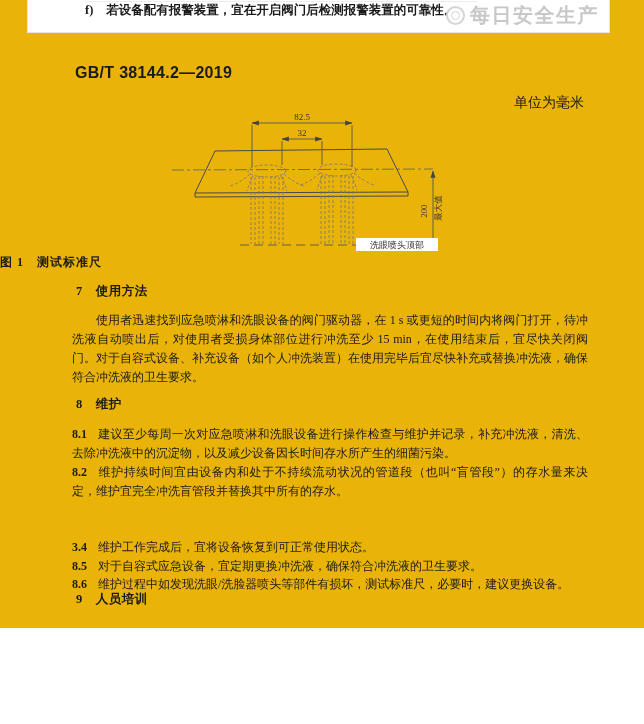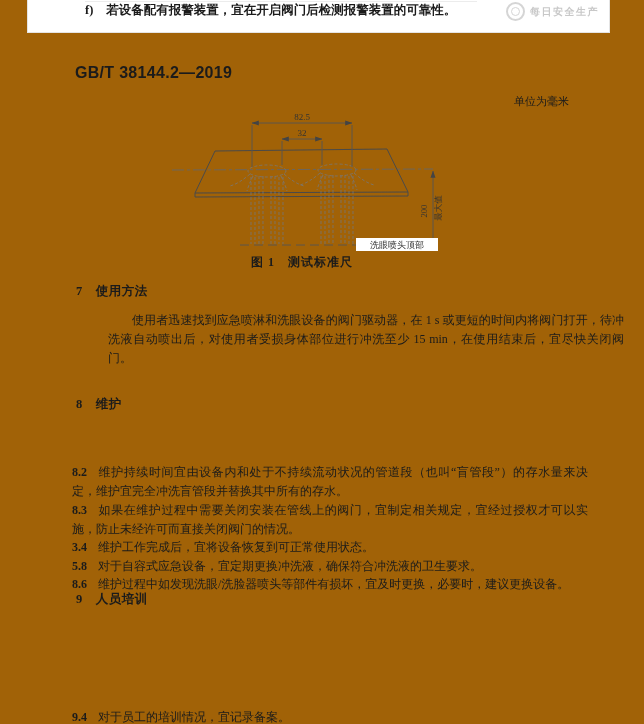--- a/index.html
+++ b/index.html
@@ -1,47 +1,47 @@
 <!DOCTYPE html>
 <html><head>
 <meta charset="utf-8">
 <style>
   html,body{margin:0;padding:0;background:#fff;}
-  .page{position:relative;width:644px;height:724px;background:#a16207;overflow:hidden;
+  .page{position:relative;width:644px;height:628px;background:#eab308;overflow:hidden;
         font-family:"Liberation Serif","DejaVu Serif",serif;color:#1b1b1b;}
 
   
   .top-card{position:absolute;left:27px;top:-14px;width:583px;height:47px;
             background:#fff;border:1px solid #e4e4e4;box-sizing:border-box;}
   .top-rule{position:absolute;left:57px;top:14px;width:392px;border-top:1px solid #ececec;}
   .note{position:absolute;left:57px;top:16px;margin:0;font-size:12.5px;line-height:15px;
         font-weight:bold;white-space:nowrap;}
   .note-marker{margin-right:13px;}
   .wm{position:absolute;right:10px;top:15px;display:flex;align-items:center;gap:5px;color:#c8c8c8;}
   .wm-icon{width:19px;height:19px;border:2px solid #d5d5d5;border-radius:50%;
            box-sizing:border-box;position:relative;}
   .wm-icon::after{content:"";position:absolute;left:3px;top:3px;width:7px;height:7px;
                   border:1.5px solid #d5d5d5;border-radius:50%;}
-  .wm-text{font-family:"Liberation Sans","DejaVu Sans",sans-serif;font-size:10px;
+  .wm-text{font-family:"Liberation Sans","DejaVu Sans",sans-serif;font-size:20px;
            font-weight:bold;letter-spacing:1.5px;}
 
   .std-no{position:absolute;left:75px;top:64px;font-size:16px;font-weight:bold;
           font-family:"Liberation Sans","DejaVu Sans",sans-serif;letter-spacing:.3px;}
-  .units{position:absolute;left:514px;top:94px;font-size:11px;}
+  .units{position:absolute;left:514px;top:94px;font-size:14px;}
 
   .fig{position:absolute;left:0;top:110px;}
   .fig text{font-family:"Liberation Serif","DejaVu Serif",serif;}
-  .fig-caption{position:absolute;left:0;top:254px;width:604px;text-align:center;
+  .fig-caption{position:absolute;left:0;top:254px;width:604px;
                font-size:12px;font-weight:bold;letter-spacing:1px;}
 
   .sec{position:absolute;left:76px;margin:0;font-size:12.5px;font-weight:bold;letter-spacing:.5px;}
   .sec .num{margin-right:13px;}
   .block{position:absolute;left:72px;width:516px;margin:0;font-size:12px;line-height:19px;
          text-align:justify;}
-  .indent{text-indent:2em;margin-left:36px;}
+  .indent{text-indent:2em;}
   .cnum{font-weight:bold;margin-right:11px;}
 </style>
 </head>
 <body>
 
 <div class="page">
 
   <div class="top-card">
     <div class="top-rule"></div>
     <p class="note"><span class="note-marker">f)</span><span>若设备配有报警装置，宜在开启阀门后检测报警装置的可靠性。</span></p>
@@ -120,24 +120,25 @@
 
     <line x1="240" y1="135" x2="433" y2="135" stroke="#555" stroke-width="0.9" stroke-dasharray="9 5"></line>
     <rect x="356" y="128" width="82" height="13" fill="#ffffff" stroke="none"></rect>
     <text x="397" y="138" text-anchor="middle" font-size="9" fill="#333">洗眼喷头顶部</text>
   </svg>
 
   <div class="fig-caption">图 1　测试标准尺</div>
 
   <h2 class="sec" style="top:283px"><span class="num">7</span><span>使用方法</span></h2>
   <p class="block indent" style="top:311px">使用者迅速找到应急喷淋和洗眼设备的阀门驱动器，在 1 s 或更短的时间内将阀门打开，待冲洗液自动喷出后，对使用者受损身体部位进行冲洗至少 15 min，在使用结束后，宜尽快关闭阀门。</p>
+  <p class="block indent" style="top:349px">对于自容式设备、补充设备（如个人冲洗装置）在使用完毕后宜尽快补充或替换冲洗液，确保符合冲洗液的卫生要求。</p>
 
   <h2 class="sec" style="top:396px"><span class="num">8</span><span>维护</span></h2>
+  <p class="block" style="top:425px"><span class="cnum">8.1</span><span>建议至少每周一次对应急喷淋和洗眼设备进行操作检查与维护并记录，补充冲洗液，清洗、去除冲洗液中的沉淀物，以及减少设备因长时间存水所产生的细菌污染。</span></p>
   <p class="block" style="top:463px"><span class="cnum">8.2</span><span>维护持续时间宜由设备内和处于不持续流动状况的管道段（也叫“盲管段”）的存水量来决定，维护宜完全冲洗盲管段并替换其中所有的存水。</span></p>
-  <p class="block" style="top:501px"><span class="cnum">8.3</span><span>如果在维护过程中需要关闭安装在管线上的阀门，宜制定相关规定，宜经过授权才可以实施，防止未经许可而直接关闭阀门的情况。</span></p>
   <p class="block" style="top:538px"><span class="cnum">3.4</span><span>维护工作完成后，宜将设备恢复到可正常使用状态。</span></p>
-  <p class="block" style="top:557px"><span class="cnum">5.8</span><span>对于自容式应急设备，宜定期更换冲洗液，确保符合冲洗液的卫生要求。</span></p>
-  <p class="block" style="top:575px"><span class="cnum">8.6</span><span>维护过程中如发现洗眼/洗脸器喷头等部件有损坏，宜及时更换，必要时，建议更换设备。</span></p>
+  <p class="block" style="top:557px"><span class="cnum">8.5</span><span>对于自容式应急设备，宜定期更换冲洗液，确保符合冲洗液的卫生要求。</span></p>
+  <p class="block" style="top:575px"><span class="cnum">8.6</span><span>维护过程中如发现洗眼/洗脸器喷头等部件有损坏，测试标准尺，必要时，建议更换设备。</span></p>
 
   <h2 class="sec" style="top:591px"><span class="num">9</span><span>人员培训</span></h2>
   <p class="block" style="top:708px"><span class="cnum">9.4</span><span>对于员工的培训情况，宜记录备案。</span></p>
 
 </div>
 
 </body></html>

